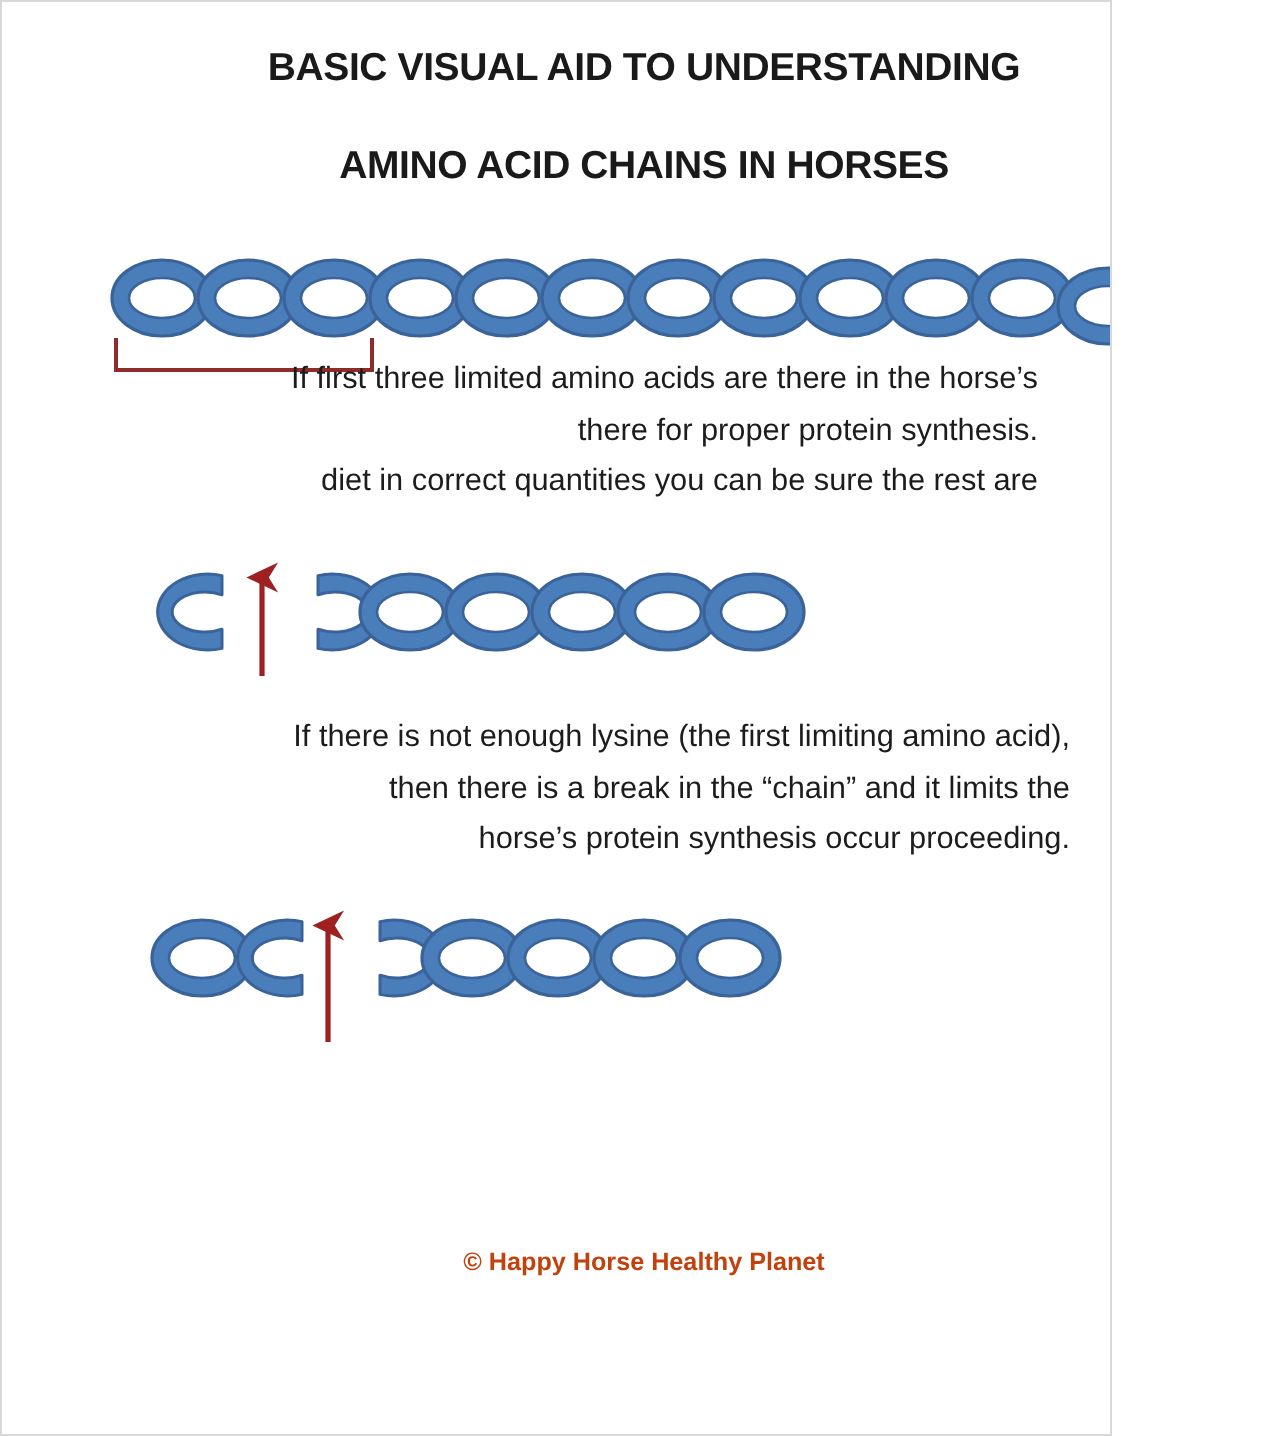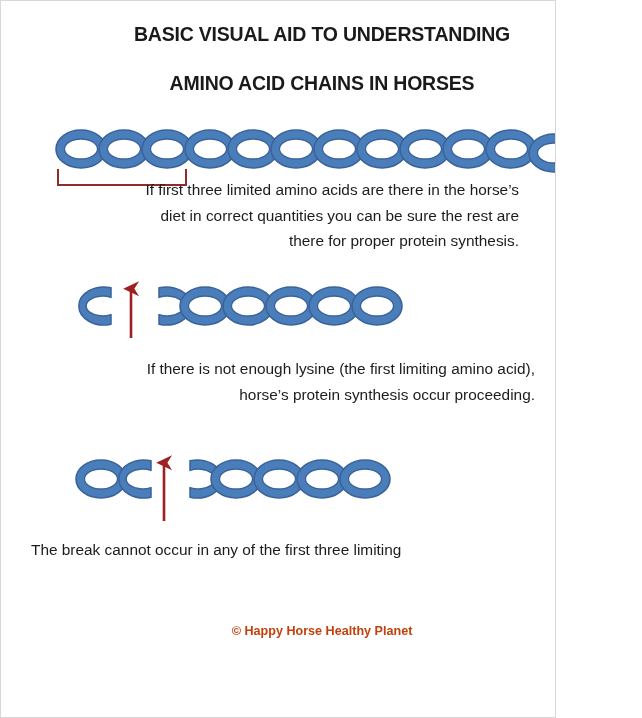--- a/index.html
+++ b/index.html
@@ -190,28 +190,28 @@
       <use href="#link-h" x="0" y="0" transform="translate(321,478)"></use>
       <use href="#link-h" x="0" y="0" transform="translate(364,478)"></use>
     </g>
     <g>
       <line x1="163" y1="520" x2="163" y2="462" stroke="#9e2020" stroke-width="2.6" marker-end="url(#arrowhead)"></line>
     </g>
   </svg>
 
   <div class="para para-1">
     <p>If first three limited amino acids are there in the horse’s</p>
+    <p>there for proper protein synthesis.</p>
     <p>diet in correct quantities you can be sure the rest are</p>
-    <p>there for proper protein synthesis.</p>
   </div>
 
   <div class="para para-2">
     <p>If there is not enough lysine (the first limiting amino acid),</p>
+    <p>then there is a break in the “chain” and it limits the</p>
     <p>horse’s protein synthesis occur proceeding.</p>
   </div>
 
   <div class="para para-3">
-    <p>The break cannot occur in any of the first three limiting</p>
   </div>
 
   <div class="credit">© Happy Horse Healthy Planet</div>
 
 </div>
 
 </body></html>

